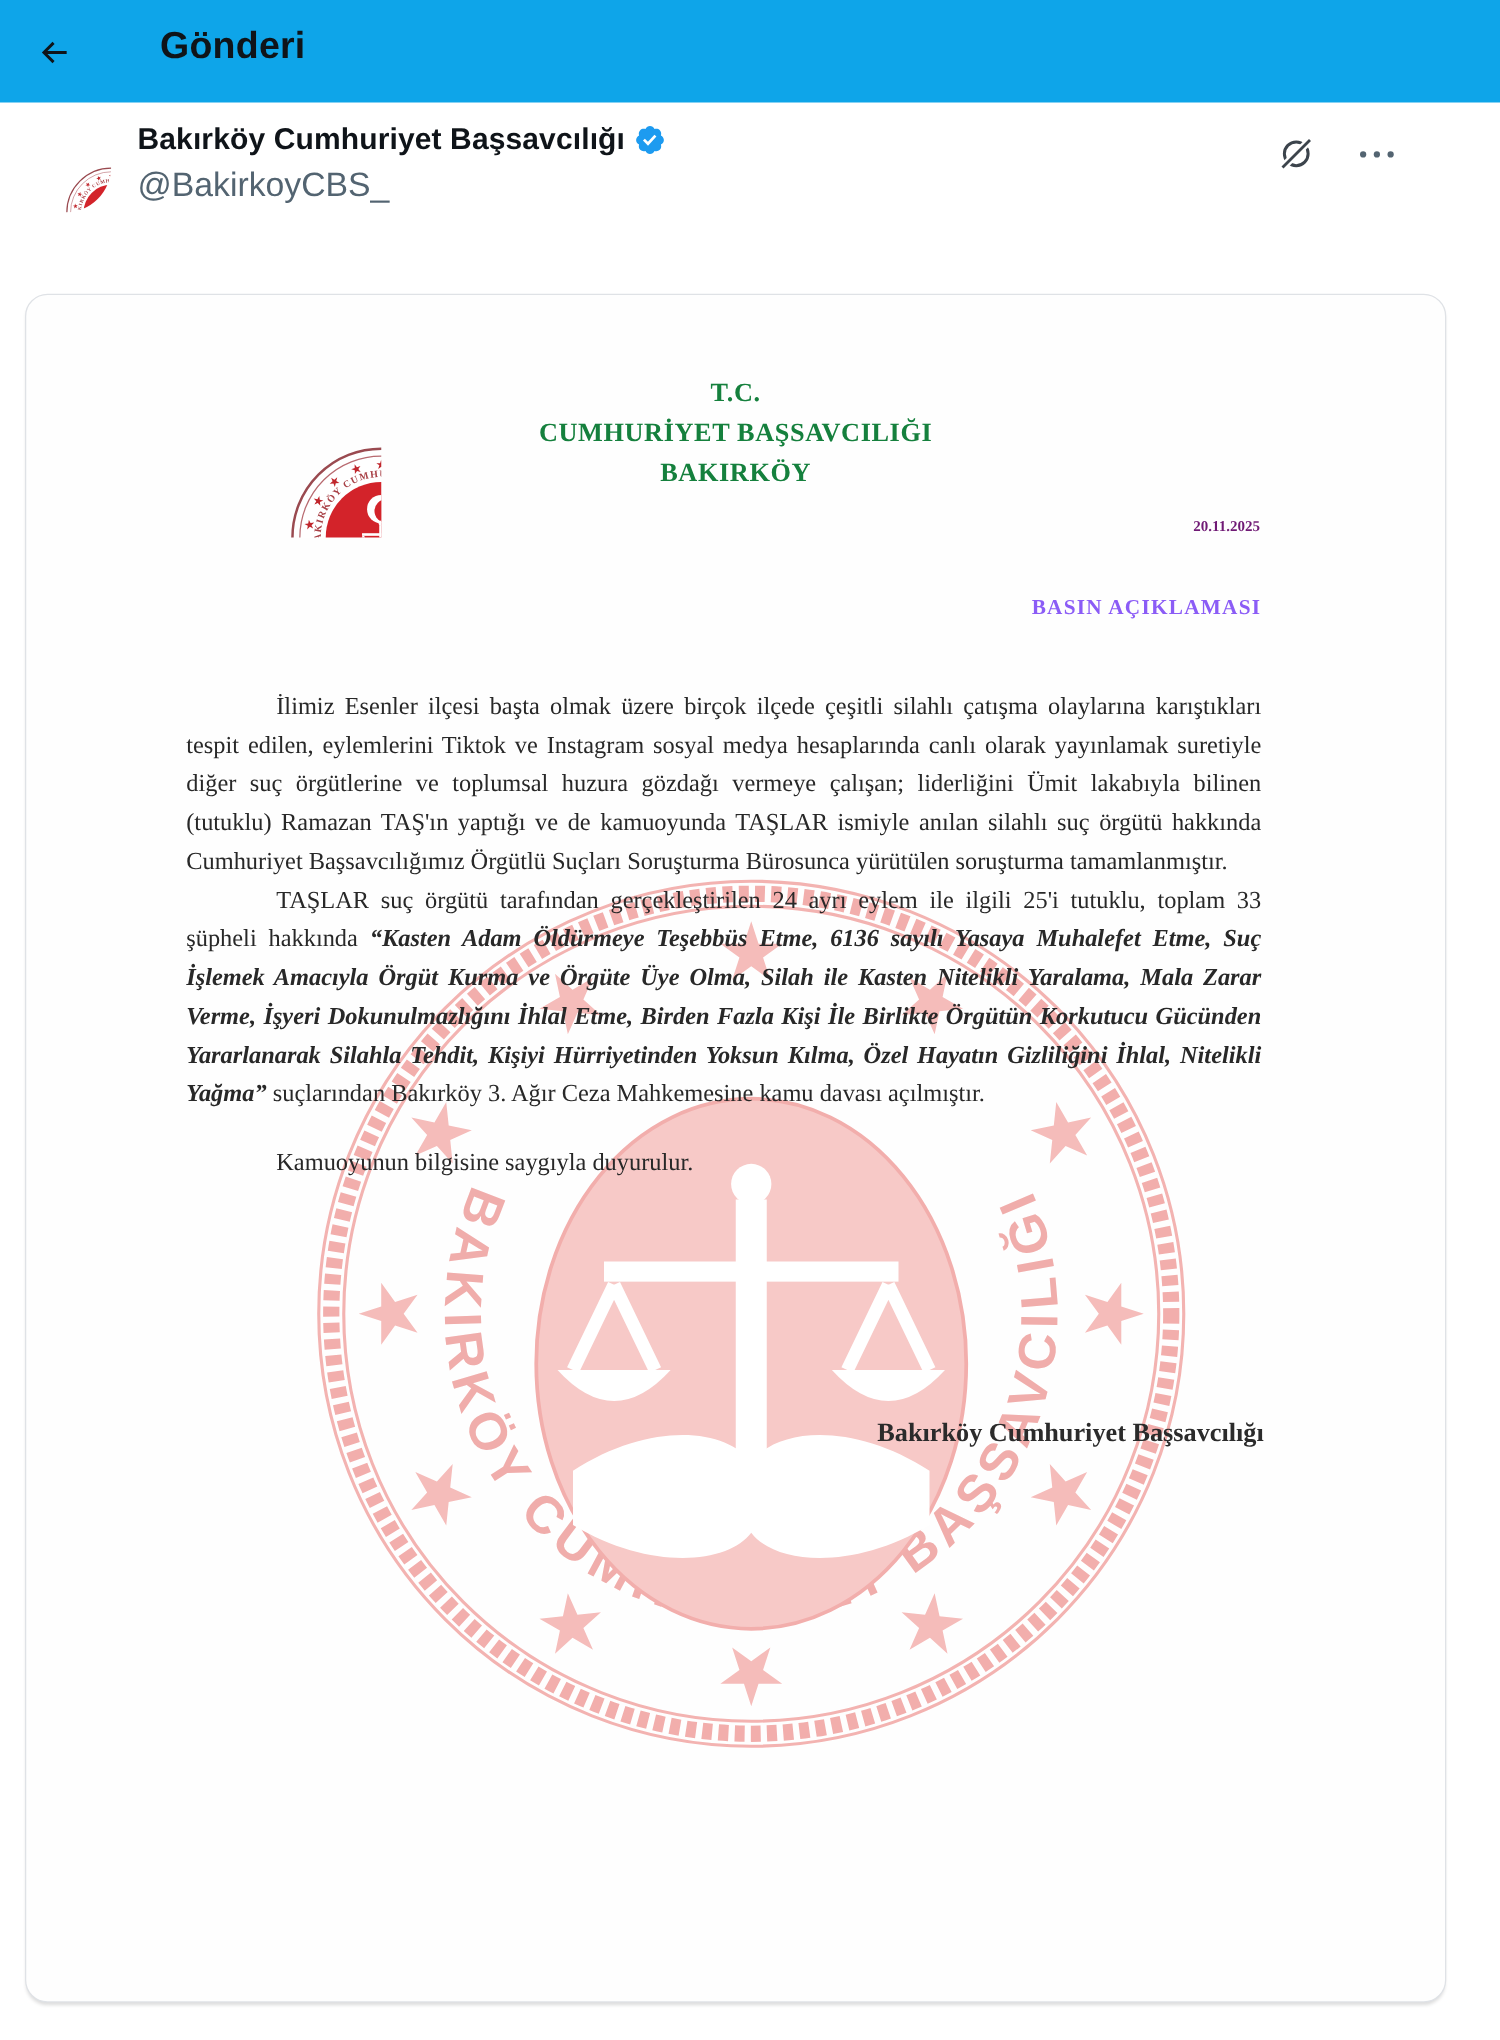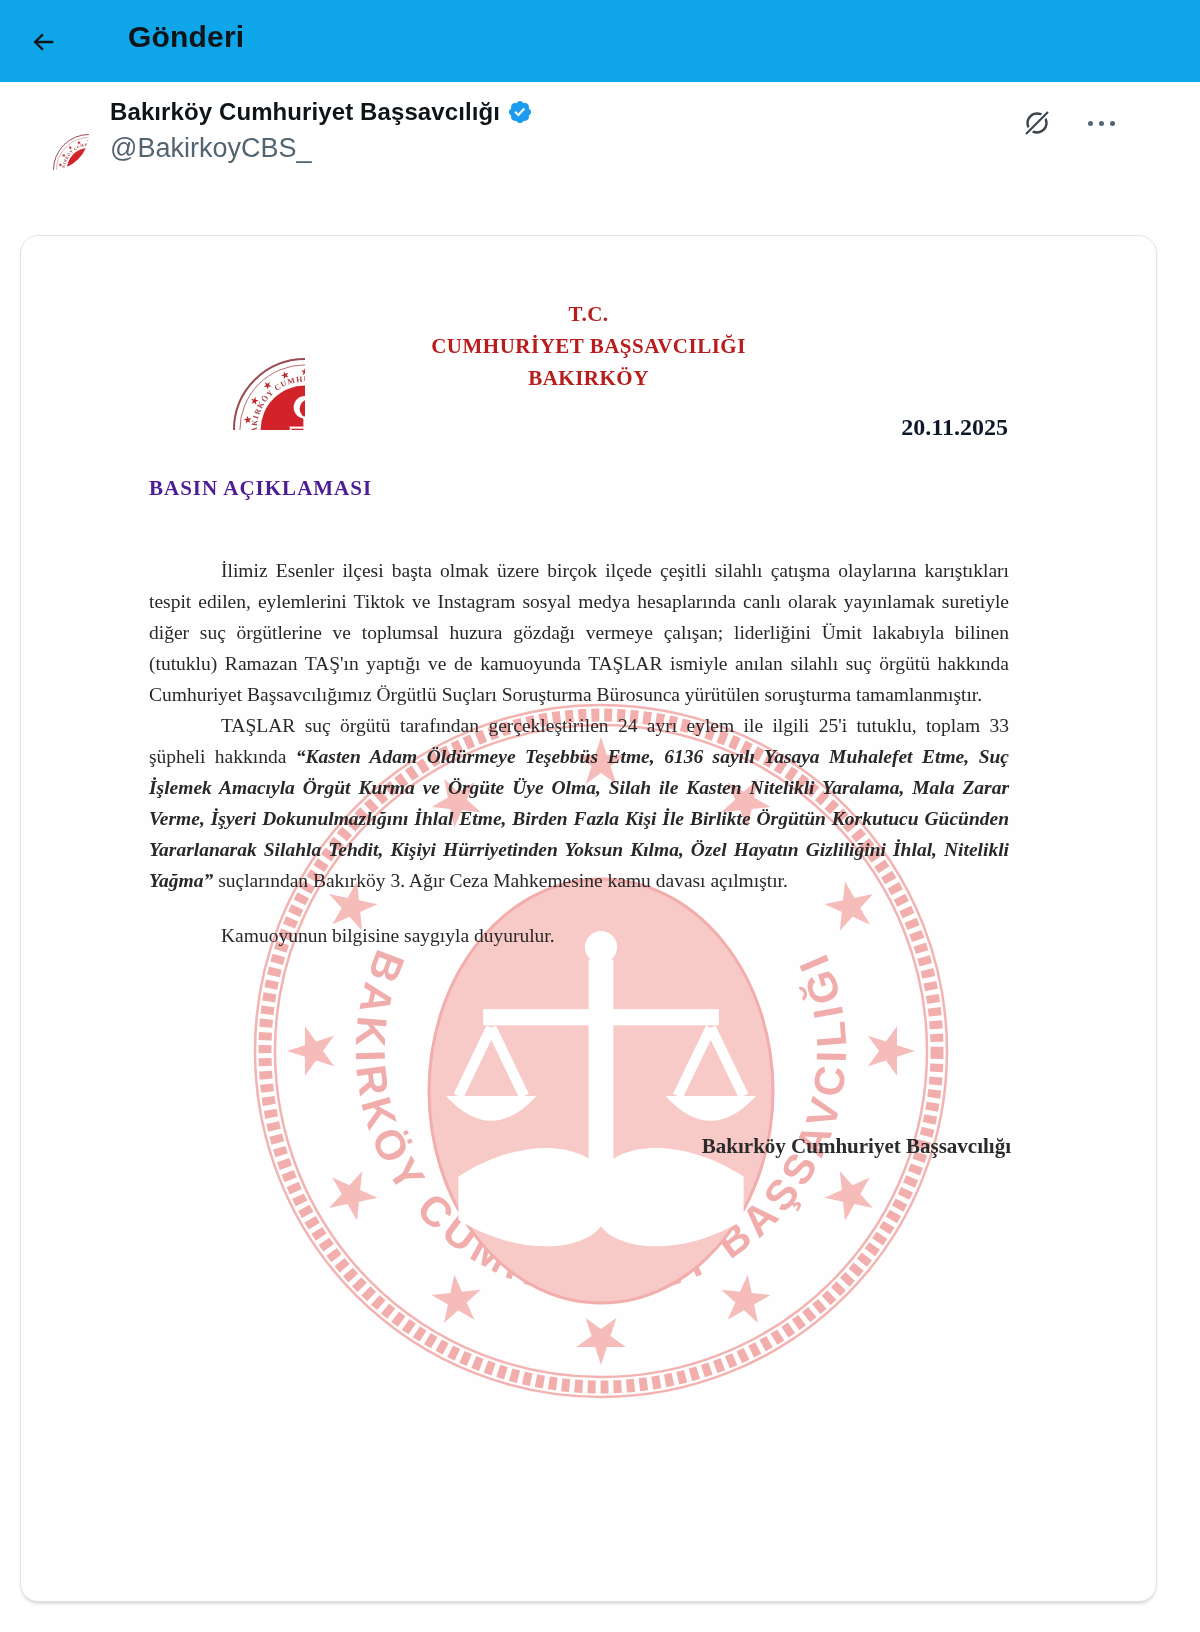--- a/index.html
+++ b/index.html
@@ -28,28 +28,28 @@
 
   
   .card { position: absolute; left: 20px; top: 235px; width: 1137px; height: 1367px;
     background: #fefefe; border: 1px solid #dfe2e6; border-radius: 18px; overflow: hidden;
     box-shadow: 0 3px 3px -1px rgba(0,0,0,.14); cursor: pointer; }
 
   .letterhead-logo { position: absolute; left: 136px; top: 46px; width: 148px; height: 148px; }
 
   .letterhead-text { position: absolute; left: 0; right: 0; top: 62px; text-align: center;
     font-family: "Liberation Serif", serif; font-weight: 700; font-size: 21px; line-height: 32px;
-    color: #b91c1c; letter-spacing: .5px; }
+    color: #15803d; letter-spacing: .5px; }
 
   .doc-date { position: absolute; right: 148px; top: 178px; font-family: "Liberation Serif", serif;
-    font-weight: 700; font-size: 24px; color: #0f172a; }
+    font-weight: 700; font-size: 12px; color: #701a75; }
 
   .doc-body { position: absolute; left: 128px; right: 147px; top: 240px; z-index: 2; }
-  .doc-title { text-align: left; font-family: "Liberation Serif", serif; font-weight: 700;
-    font-size: 21px; letter-spacing: 1px; color: #4c1d95; }
+  .doc-title { text-align: right; font-family: "Liberation Serif", serif; font-weight: 700;
+    font-size: 17px; letter-spacing: 1px; color: #8b5cf6; }
   .doc-body p { font-family: "Liberation Serif", serif; font-size: 19.5px; line-height: 31px;
     color: #282828; text-align: justify; text-indent: 72px; }
   .doc-body p.first { margin-top: 54px; }
   .crimes { font-weight: 700; font-style: italic; }
   .closing { margin-top: 24px; }
 
   .signature { position: absolute; right: 145px; top: 898px; z-index: 2;
     font-family: "Liberation Serif", serif; font-weight: 700; font-size: 21px; color: #2b2b2b; }
 
   .watermark { position: absolute; left: 230px; top: 465px; width: 700px; height: 700px; z-index: 1; }

